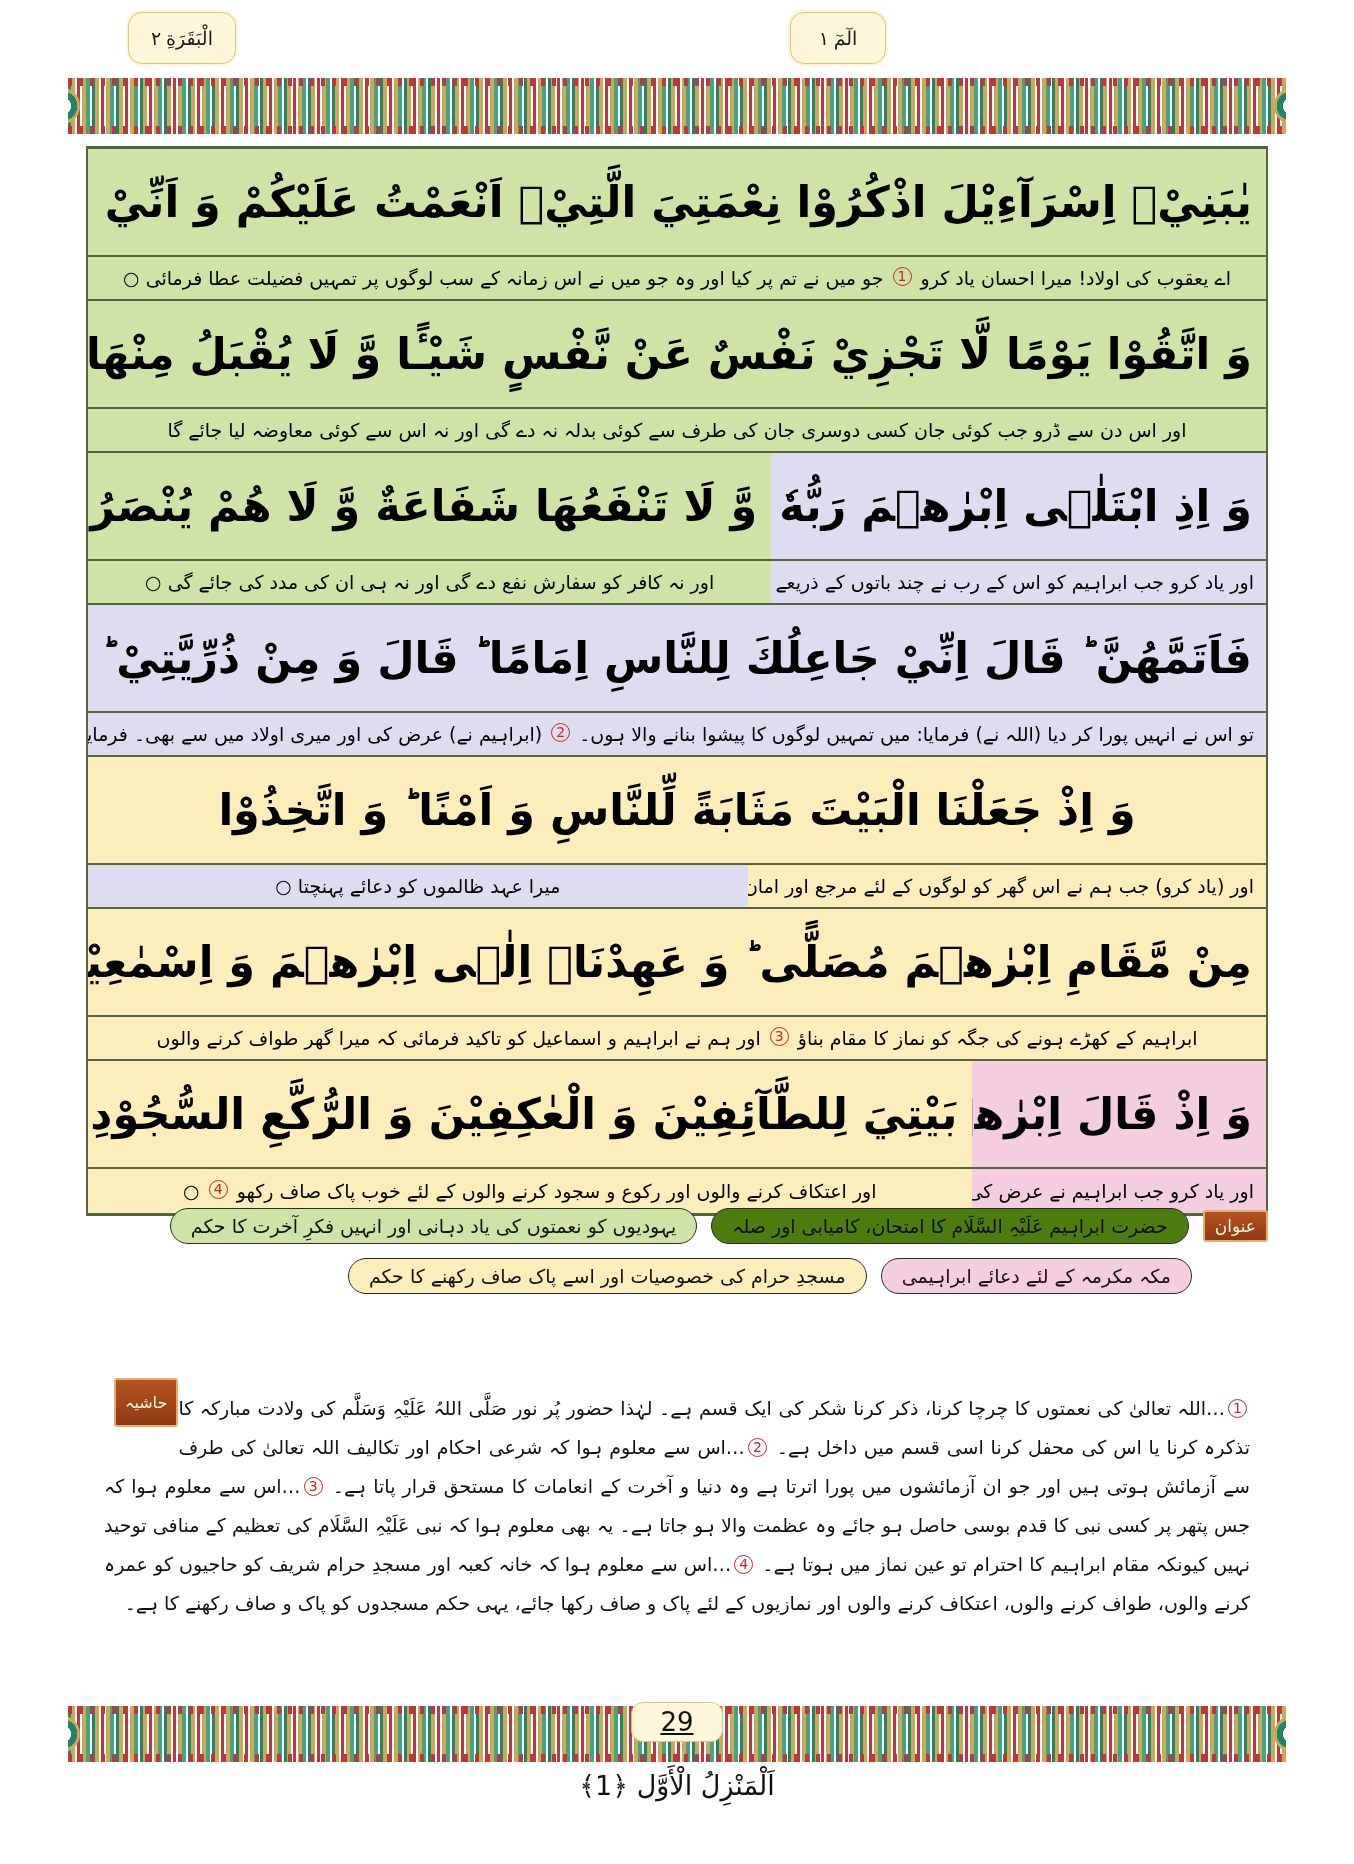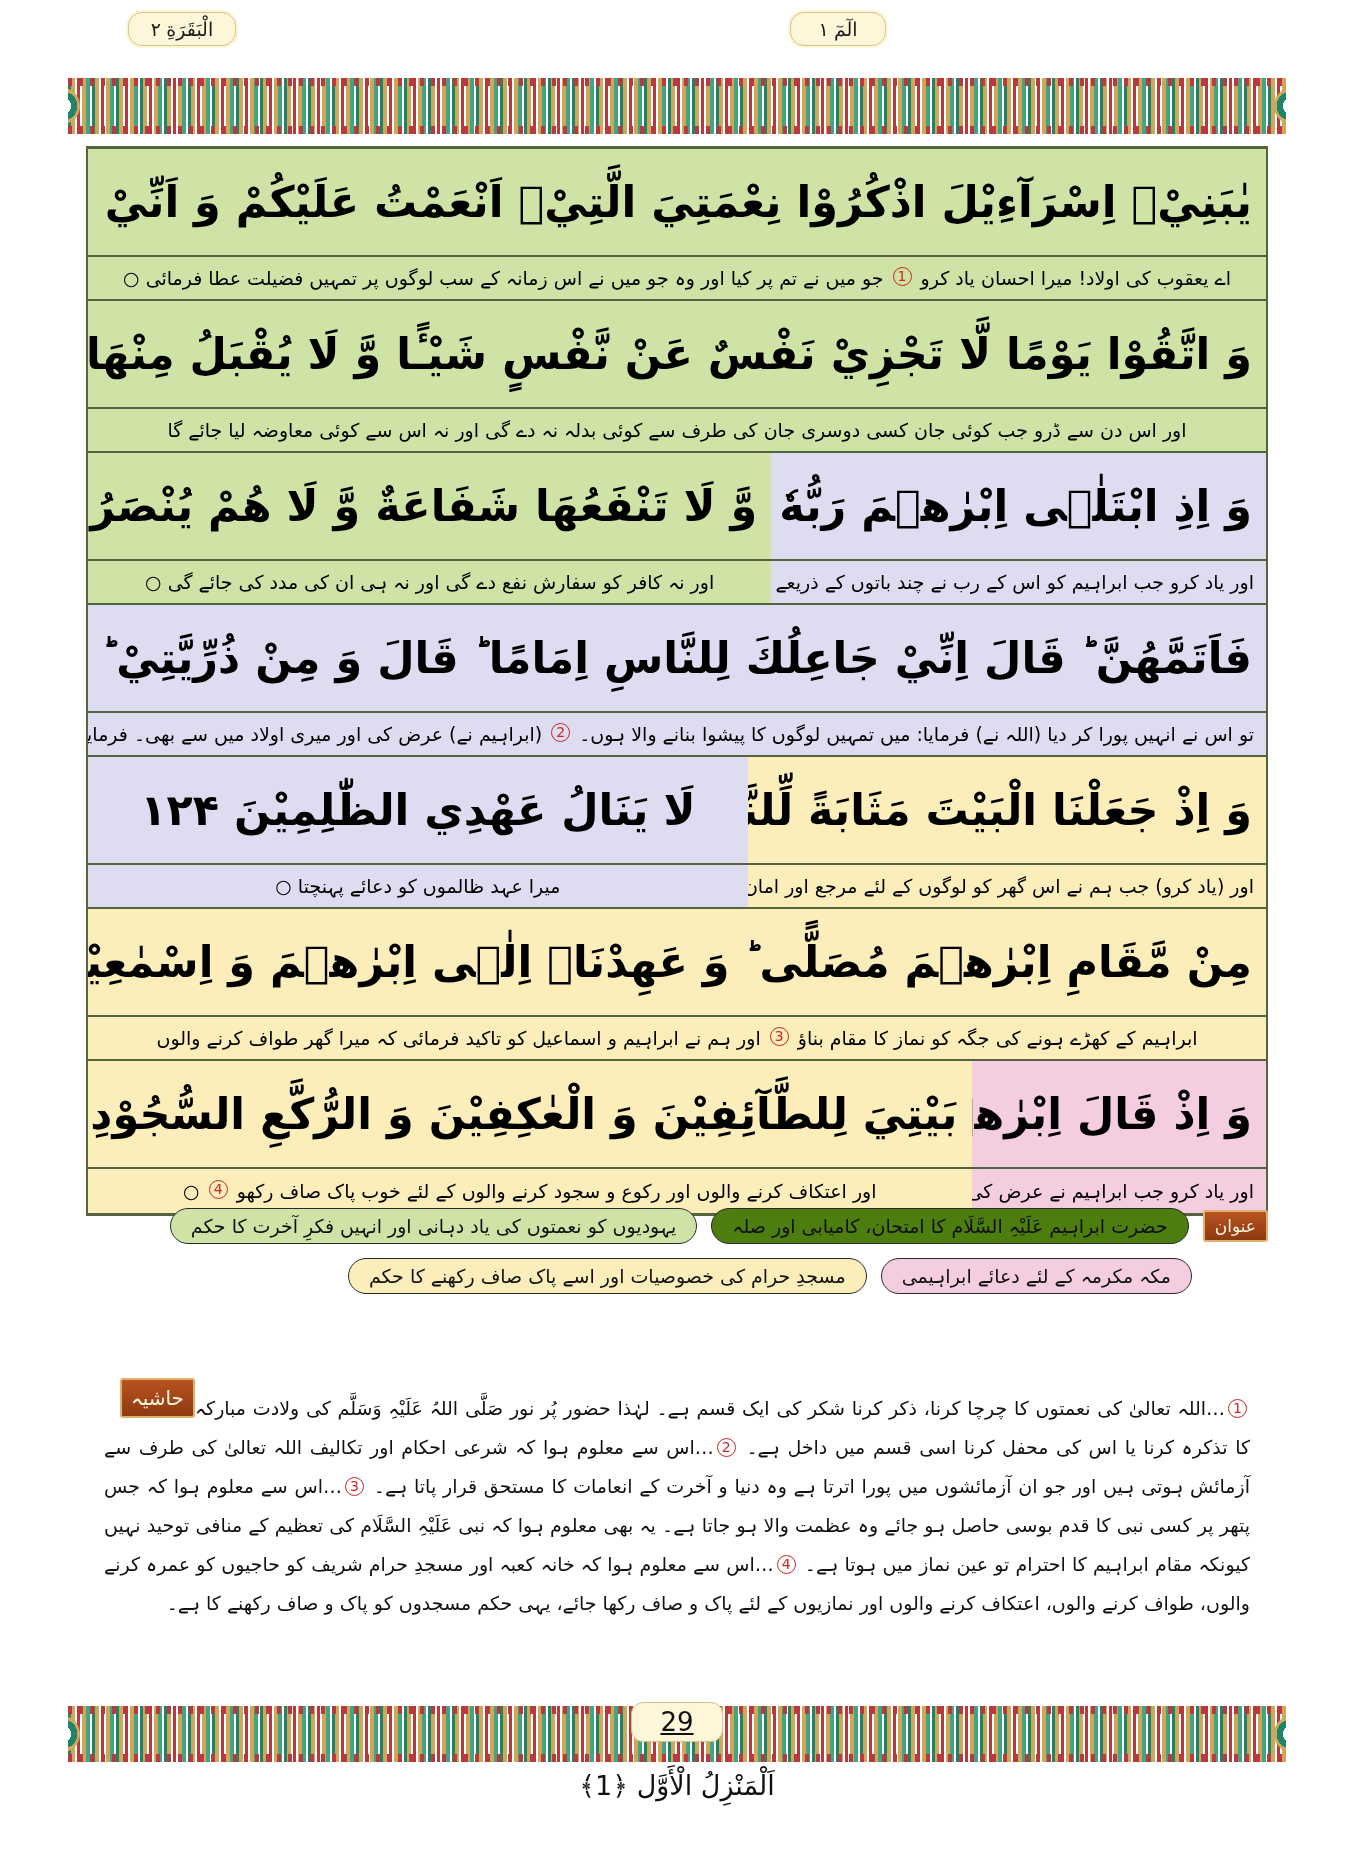--- a/index.html
+++ b/index.html
@@ -54,27 +54,27 @@
     background: radial-gradient(circle at 50% 50%, #b02a30 0 22%, #ffffff 22% 32%, #0e7a5f 32% 58%, #c8a24a 58% 74%, #b02a30 74% 100%);
     border-radius:50%;
   }
   .band-endcap.left { left:-22px; }
   .band-endcap.right { right:-22px; }
 
   
   .cartouche {
     position: absolute;
     top: 12px;
-    height: 34px;
+    height: 52px;
     background: #fdf6d8;
     border: 1px solid #d8c48a;
     border-radius: 14px;
     display: flex; align-items: center; justify-content: center;
     padding: 0 14px;
-    font-family: Liberation Sans, sans-serif;
+    font-family: Liberation Serif, serif;
     font-size: 19px;
     color: #1a1a1a;
     direction: rtl;
     white-space: nowrap;
     box-shadow: 0 0 0 2px #fdf6d8;
   }
   .cartouche-surah { left: 128px; min-width: 108px; }
   .cartouche-juz   { left: 790px; min-width: 96px; }
 
   
@@ -230,26 +230,26 @@
   
   .hashiya {
     position: absolute;
     top: 1378px;
     left: 104px;
     width: 1146px;
     direction: rtl;
   }
   .hashiya-head {
     float: left;
-    margin: 0 0 2px 16px;
+    margin: 0 0 2px 10px;
     background: linear-gradient(180deg,#b8531f,#8d3a12);
     border: 2px solid #e0b070;
     color: #fff7e0;
-    font-size: 20px;
-    padding: 6px 9px;
+    font-size: 16px;
+    padding: 13px 9px;
     border-radius: 3px;
     font-family:"DejaVu Sans", sans-serif;
     white-space: nowrap;
   }
   .hashiya-body {
     direction: rtl;
     text-align: justify;
     font-family: "DejaVu Sans", "Liberation Sans", sans-serif;
     font-size: 19px;
     line-height: 2.05;
@@ -312,23 +312,20 @@
     </div>
     <div class="ayah-row urdu-row">
       <div class="seg bg-lilac" style="flex: 1 1 0px;">
         <div class="urdu">تو اس نے انہیں پورا کر دیا (اللہ نے) فرمایا: میں تمہیں لوگوں کا پیشوا بنانے والا ہوں۔ <span class="marker">2</span> (ابراہیم نے) عرض کی اور میری اولاد میں سے بھی۔ فرمایا:</div>
       </div>
     </div>
     <div class="ayah-row arabic-row">
       <div class="seg bg-cream" style="flex: 44 1 0px;">
         <div class="arabic">وَ اِذْ جَعَلْنَا الْبَيْتَ مَثَابَةً لِّلنَّاسِ وَ اَمْنًا ؕ وَ اتَّخِذُوْا</div>
       </div>
-      <div class="seg bg-lilac" style="flex: 56 1 0px;">
-        <div class="arabic">لَا يَنَالُ عَهْدِي الظّٰلِمِيْنَ ۱۲۴</div>
-      </div>
     </div>
     <div class="ayah-row urdu-row">
       <div class="seg bg-cream" style="flex: 44 1 0px;">
         <div class="urdu">اور (یاد کرو) جب ہم نے اس گھر کو لوگوں کے لئے مرجع اور امان بنایا اور (اے مسلمانو!) تم</div>
       </div>
       <div class="seg bg-lilac" style="flex: 56 1 0px;">
         <div class="urdu">میرا عہد ظالموں کو دعائے پہنچتا ○</div>
       </div>
     </div>
     <div class="ayah-row arabic-row">

